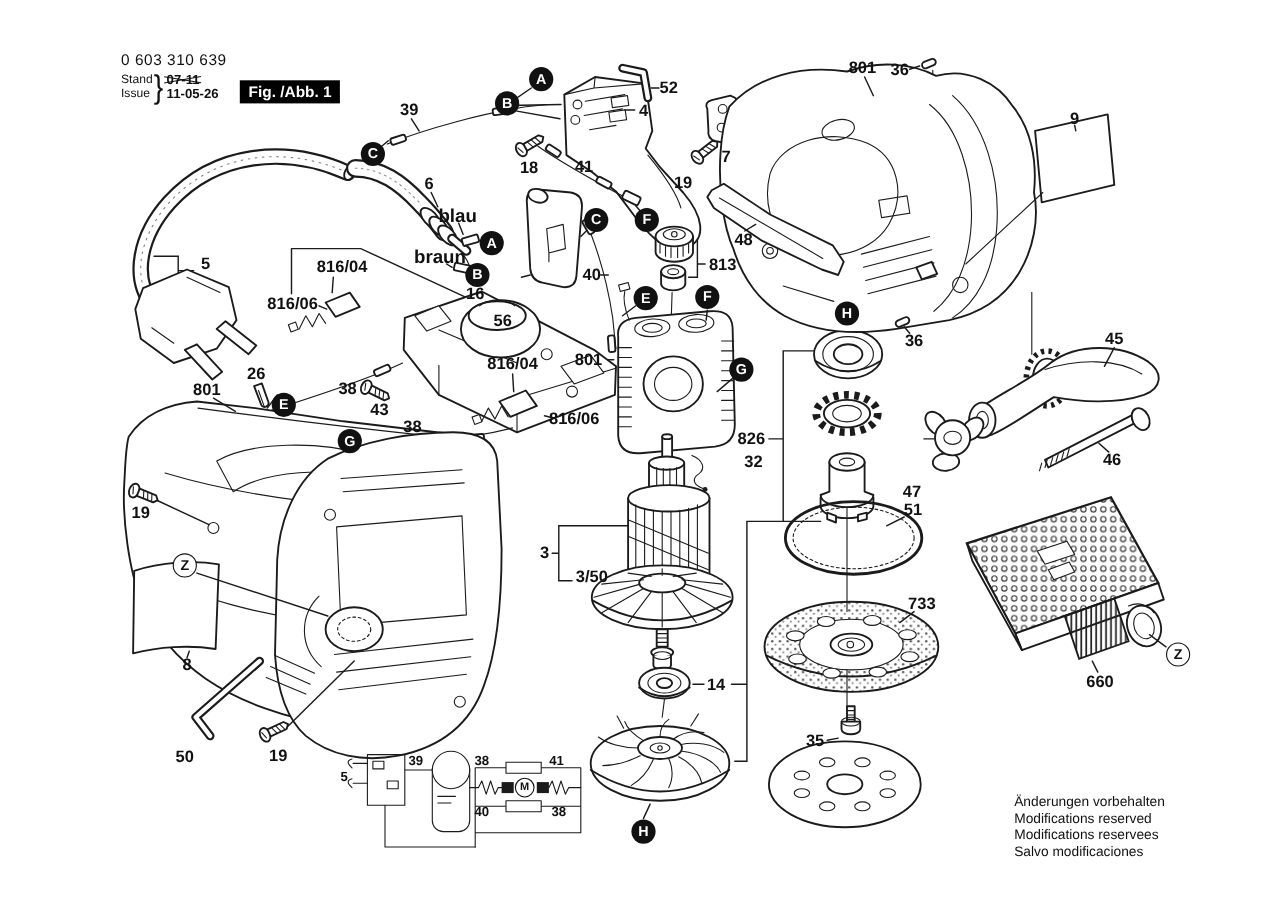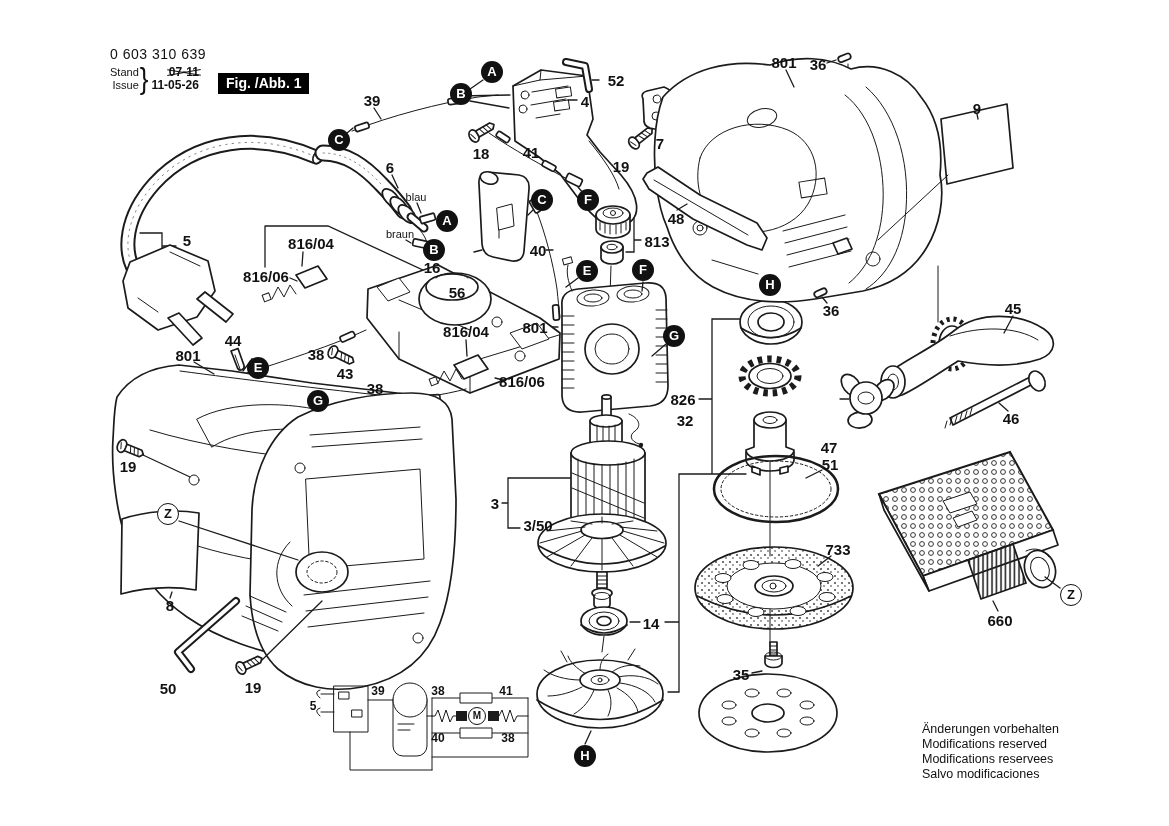--- a/index.html
+++ b/index.html
@@ -11,30 +11,30 @@
   .t{fill:none;stroke:#1b1b1b;stroke-width:1;stroke-linejoin:round;stroke-linecap:round}
   .tf{fill:#fff;stroke:#1b1b1b;stroke-width:1;stroke-linejoin:round}
   .ld{fill:none;stroke:#1b1b1b;stroke-width:1.3;stroke-linecap:round}
   .rod{fill:none;stroke:#1b1b1b;stroke-width:8;stroke-linecap:round;stroke-linejoin:round}
   .rodc{fill:none;stroke:#fff;stroke-width:4;stroke-linecap:round;stroke-linejoin:round}
   .tube{fill:none;stroke:#1b1b1b;stroke-linecap:round}
   .tubew{fill:none;stroke:#fff;stroke-linecap:round}
   
   #labels{position:absolute;left:0;top:0;width:100%;height:100%;pointer-events:none;}
   .plabel{position:absolute;transform:translate(-50%,-50%);font-weight:bold;font-size:15px;white-space:nowrap;color:#111;}
-  .plabel.s{font-weight:normal;font-size:11px;text-align:center;}
+  .plabel.s{font-weight:bold;font-size:17px;text-align:center;}
   .plabel.w{font-size:12px;}
   .callout{position:absolute;width:22px;height:22px;border-radius:50%;background:#111;color:#fff;
            font-weight:bold;font-size:13px;line-height:22px;text-align:center;transform:translate(-50%,-50%);}
   .callout.outline{background:#fff;color:#111;border:1.7px solid #111;width:20px;height:20px;line-height:20px;}
   .callout.motor{background:#fff;color:#111;border:1.4px solid #111;width:16px;height:16px;line-height:16px;font-size:10px;}
   
   #titleblock{position:absolute;left:110px;top:46px;}
   .pn{font-size:14px;letter-spacing:0.5px;}
-  .standrow{display:flex;align-items:center;margin-top:4px;font-size:11px;line-height:13px;text-align:right;}
+  .standrow{display:flex;align-items:center;margin-top:4px;font-size:11px;line-height:13px;}
   .standrow .names div{margin:0;}
   .brace{font-size:26px;transform:scaleY(1.15);margin:0 3px 0 1px;font-weight:normal;}
   .vals{font-size:12px;font-weight:bold;line-height:13px;}
   .struck{position:relative;display:inline-block;}
   .struck::before,.struck::after{content:"";position:absolute;left:-2px;right:-2px;top:48%;border-top:1.6px solid #111;}
   .struck::before{transform:rotate(-10deg);}
   .struck::after{transform:rotate(9deg);}
   #figbox{position:absolute;left:218px;top:73px;background:#000;color:#fff;font-weight:bold;font-size:14px;
           padding:2px 8px 3px 8px;}
   #footer{position:absolute;left:922px;top:722px;font-size:12.5px;line-height:15px;}
@@ -404,42 +404,42 @@
     <path class="t" d="M432,716 L435,716 L438,710 L442,722 L446,710 L450,722 L453,716 L456,716 M499,716 L502,710 L506,722 L510,710 L514,722 L517,716 L528,716"></path>
     <rect x="456" y="711" width="11" height="10" fill="#1b1b1b"></rect>
     <rect x="488" y="711" width="11" height="10" fill="#1b1b1b"></rect>
   </g>
 </svg>
 
 <div id="labels">
       <div class="plabel" style="left: 784px; top: 62px;">801</div>
       <div class="plabel" style="left: 818px; top: 64px;">36</div>
       <div class="plabel" style="left: 977px; top: 108px;">9</div>
-      <div class="plabel" style="left: 608px; top: 80px; padding-left: 16px;">52</div>
+      <div class="plabel" style="left: 608px; top: 80px;">52</div>
       <div class="plabel" style="left: 585px; top: 101px;">4</div>
       <div class="plabel" style="left: 372px; top: 100px;">39</div>
       <div class="plabel" style="left: 481px; top: 153px;">18</div>
       <div class="plabel" style="left: 531px; top: 152px;">41</div>
       <div class="plabel" style="left: 621px; top: 166px;">19</div>
       <div class="plabel" style="left: 660px; top: 143px;">7</div>
       <div class="plabel" style="left: 676px; top: 218px;">48</div>
       <div class="plabel" style="left: 390px; top: 167px;">6</div>
       <div class="plabel s" style="left: 416px; top: 197px;">blau</div>
       <div class="plabel s" style="left: 400px; top: 234px;">braun</div>
       <div class="plabel" style="left: 187px; top: 240px;">5</div>
       <div class="plabel" style="left: 311px; top: 243px;">816/04</div>
       <div class="plabel" style="left: 266px; top: 276px;">816/06</div>
       <div class="plabel" style="left: 457px; top: 252px; margin-top: 40px;">56</div>
       <div class="plabel" style="left: 538px; top: 250px;">40</div>
       <div class="plabel" style="left: 657px; top: 241px;">813</div>
       <div class="plabel" style="left: 432px; top: 267px;">16</div>
       <div class="plabel" style="left: 535px; top: 327px;">801</div>
       <div class="plabel" style="left: 831px; top: 310px;">36</div>
       <div class="plabel" style="left: 1013px; top: 308px;">45</div>
-      <div class="plabel" style="left: 233px; top: 340px;">44</div>
+      <div class="plabel" style="left: 233px; top: 340px;">26</div>
       <div class="plabel" style="left: 316px; top: 354px;">38</div>
       <div class="plabel" style="left: 345px; top: 373px;">43</div>
       <div class="plabel" style="left: 375px; top: 388px;">38</div>
       <div class="plabel" style="left: 466px; top: 331px;">816/04</div>
       <div class="plabel" style="left: 522px; top: 381px;">816/06</div>
       <div class="plabel" style="left: 683px; top: 399px;">826</div>
       <div class="plabel" style="left: 829px; top: 399px; margin-top: 48px;">47</div>
       <div class="plabel" style="left: 1011px; top: 418px;">46</div>
       <div class="plabel" style="left: 188px; top: 355px;">801</div>
       <div class="plabel" style="left: 128px; top: 466px;">19</div>

